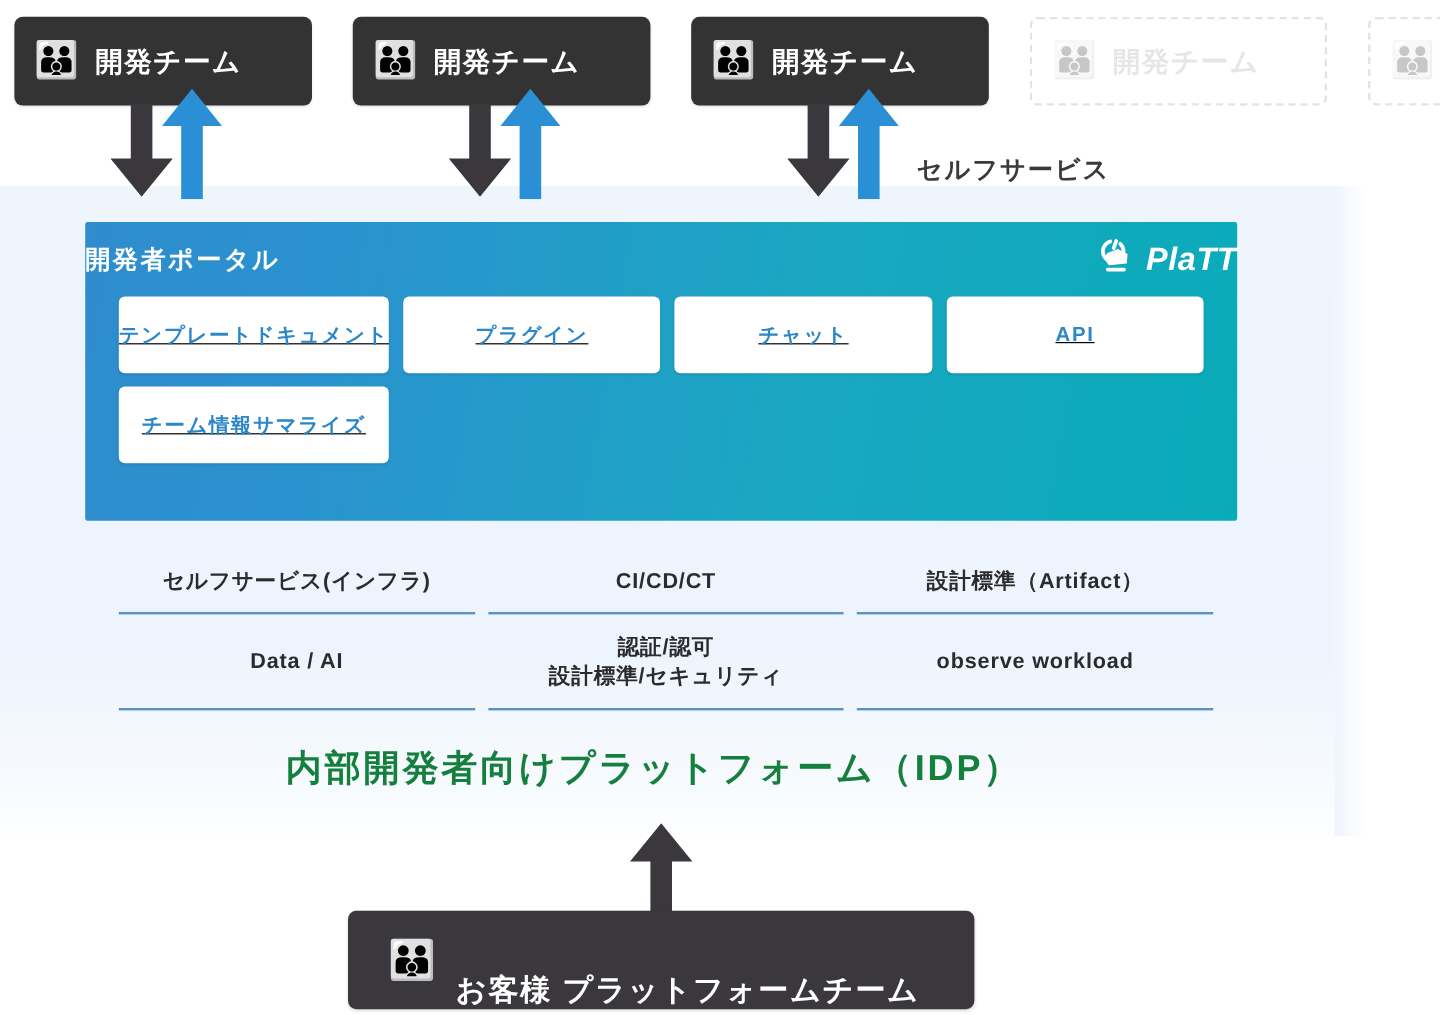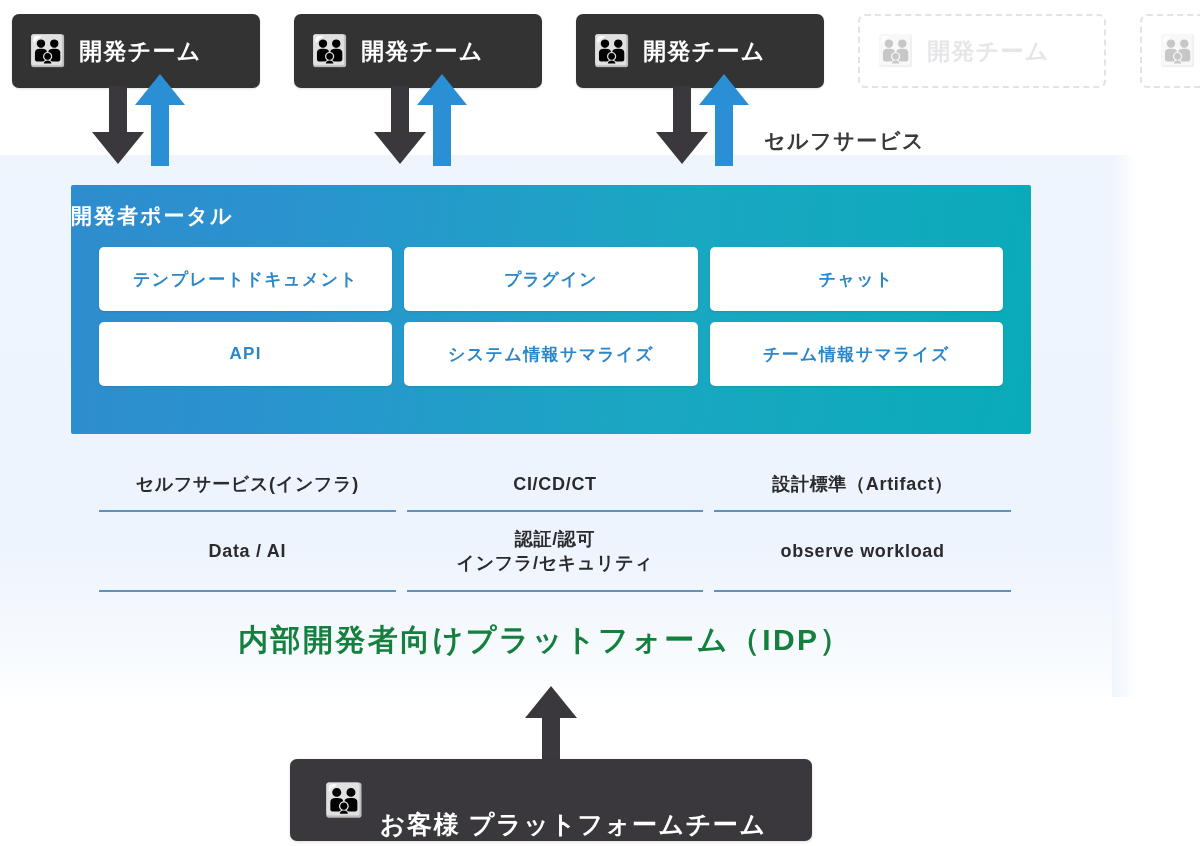--- a/index.html
+++ b/index.html
@@ -130,22 +130,23 @@
     color: #ffffff;
     font-size: 27px;
     font-weight: bold;
     font-style: italic;
     letter-spacing: 0.5px;
   }
 
   .card-grid {
     padding: 0 28px;
     display: grid;
-    grid-template-columns: repeat(3, 1fr);
+    grid-template-columns: repeat(4, 1fr);
     gap: 11px 12px;
+    text-decoration: underline;
   }
   .card {
     height: 64px;
     background: #ffffff;
     border-radius: 5px;
     display: flex;
     align-items: center;
     justify-content: center;
     color: #2b87c7;
     font-size: 17px;
@@ -284,43 +285,53 @@
     <svg width="52" height="92" viewBox="0 0 52 92">
       <path d="M26,0 L51,31 L35,31 L35,92 L17,92 L17,31 L1,31 Z" fill="#2a8fd4"></path>
     </svg>
   </div>
 
   <div class="self-service" style="left:764px; top:107px;margin-top:20px;">セルフサービス</div>
 
   <div class="portal">
     <div class="portal-header">
       <span class="portal-title">開発者ポータル</span>
+      <span class="brand">
+        <span>
+          <svg width="34" height="34" viewBox="0 0 34 34">
+            <path d="M13.2,4.2 A8.6,8.6 0 1 0 21.6,6.2" fill="none" stroke="#ffffff" stroke-width="3.1" stroke-linecap="round"></path>
+            <rect x="15.6" y="2.0" width="3.1" height="9.4" rx="1.55" fill="#ffffff" transform="rotate(20 17.1 6.7)"></rect>
+            <path d="M10.4,14.0 L19.6,10.4 L27.6,14.6 L27.0,22.6 L12.0,24.0 L8.6,19.0 Z" fill="#ffffff"></path>
+            <rect x="9.6" y="26.2" width="16.6" height="3.0" rx="1.5" fill="#ffffff"></rect>
+          </svg>
+        </span>
+        <span class="brand-name">PlaTT</span>
+      </span>
     </div>
 
     <div class="card-grid">
       <div class="card">テンプレートドキュメント</div>
       <div class="card">プラグイン</div>
       <div class="card">チャット</div>
       <div class="card">API</div>
-      <div class="card">システム情報サマライズ</div>
       <div class="card">チーム情報サマライズ</div>
     </div>
   </div>
 
   <div class="cap-grid">
     <div class="cap-cell">セルフサービス(インフラ)</div>
     <div class="cap-cell">CI/CD/CT</div>
     <div class="cap-cell">設計標準（Artifact）</div>
 
     <div class="cap-cell tall">
       <span>Data / AI</span>
     </div>
     <div class="cap-cell tall">
       <span>認証/認可</span>
-      <span class="sub">インフラ/セキュリティ</span>
+      <span class="sub">設計標準/セキュリティ</span>
     </div>
     <div class="cap-cell tall">
       <span>observe workload</span>
     </div>
   </div>
 
   <div class="idp-title">内部開発者向けプラットフォーム（IDP）</div>
 
   <div class="arrow" style="left:524px; top:686px;">
     <svg width="54" height="82" viewBox="0 0 54 82">

